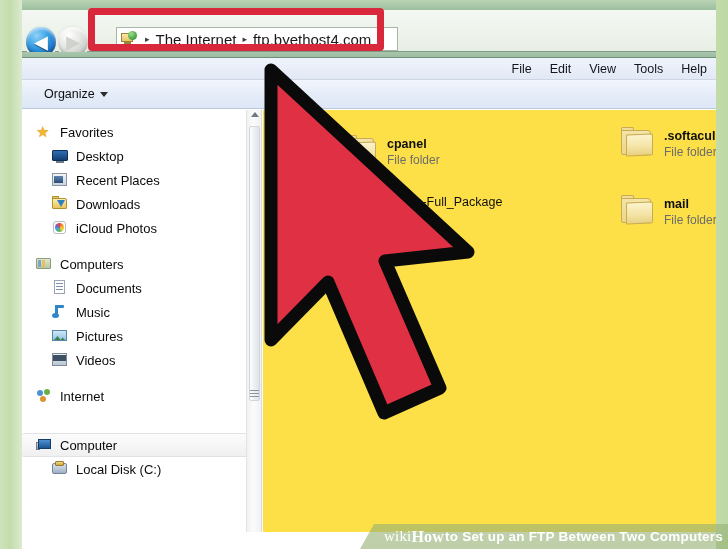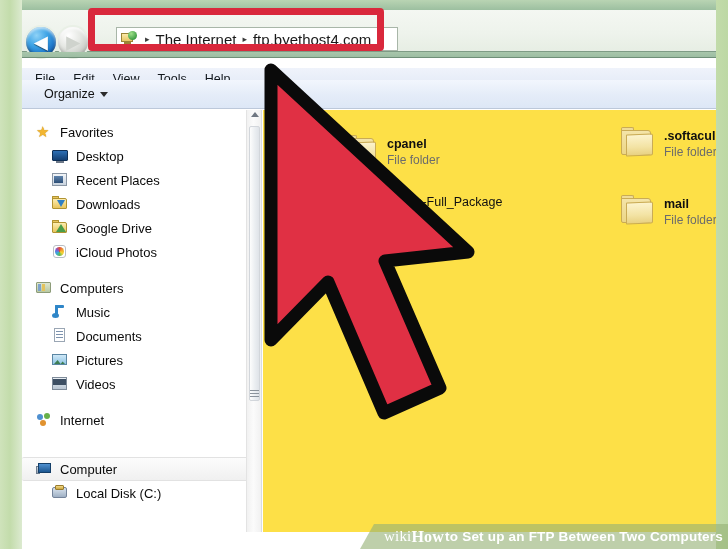--- a/index.html
+++ b/index.html
@@ -131,26 +131,27 @@
     left: 88px; top: 8px;
     width: 296px; height: 43px;
     border: 7px solid #d9283c;
     border-radius: 4px;
     z-index: 40;
     pointer-events: none;
   }
 
   
   .menubar {
-    position: absolute; left: 0; top: 68px;
+    position: absolute; left: 0; top: 58px;
     width: 694px; height: 22px;
     background: linear-gradient(to bottom, #eff3fb, #e2e9f6);
     border-bottom: 1px solid #cdd6e4;
     display: flex; align-items: center;
-    padding-left: 4px;
+    padding-left: 15px;
+    justify-content: flex-end;
   }
   .menu-item {
     font-size: 12.5px; color: #11161c;
     padding: 2px 9px;
     cursor: pointer;
   }
 
   
   .toolbar {
     position: absolute; left: 0; top: 80px;
@@ -470,58 +471,50 @@
       <div class="nav-row child">
         <span class="nav-ico">
             <i class="ic-folder-tab"></i>
             <i class="ic-folder-y"></i>
             <i class="ic-dl-arrow"></i>
           </span>
         <span>Downloads</span>
       </div>
       <div class="nav-row child">
         <span class="nav-ico">
-            <i class="ic-folder-tab"></i>
-            <i class="ic-folder-y"></i>
-            <i class="ic-gdrive"></i>
-          </span>
-        <span>Google Drive</span>
-      </div>
-      <div class="nav-row child">
-        <span class="nav-ico">
             <i class="ic-icloud"></i>
             <i class="ic-icloud-f"></i>
           </span>
         <span>iCloud Photos</span>
       </div>
 
       <div class="nav-gap"></div>
 
       <div class="nav-row">
         <span class="nav-ico">
             <i class="ic-lib"></i>
             <i class="ic-lib-b1"></i>
             <i class="ic-lib-b2"></i>
           </span>
         <span>Computers</span>
       </div>
       <div class="nav-row child">
         <span class="nav-ico">
+            <i class="ic-doc"></i>
+            <i class="ic-doc-l"></i>
+          </span>
+        <span>Documents</span>
+      </div>
+      <div class="nav-row child">
+        <span class="nav-ico">
             <i class="ic-music"></i>
             <i class="ic-music-h"></i>
             <i class="ic-music-n"></i>
           </span>
         <span>Music</span>
-      </div>
-      <div class="nav-row child">
-        <span class="nav-ico">
-            <i class="ic-doc"></i>
-            <i class="ic-doc-l"></i>
-          </span>
-        <span>Documents</span>
       </div>
       <div class="nav-row child">
         <span class="nav-ico">
             <i class="ic-pic"></i>
             <i class="ic-pic-m"></i>
           </span>
         <span>Pictures</span>
       </div>
       <div class="nav-row child">
         <span class="nav-ico">

